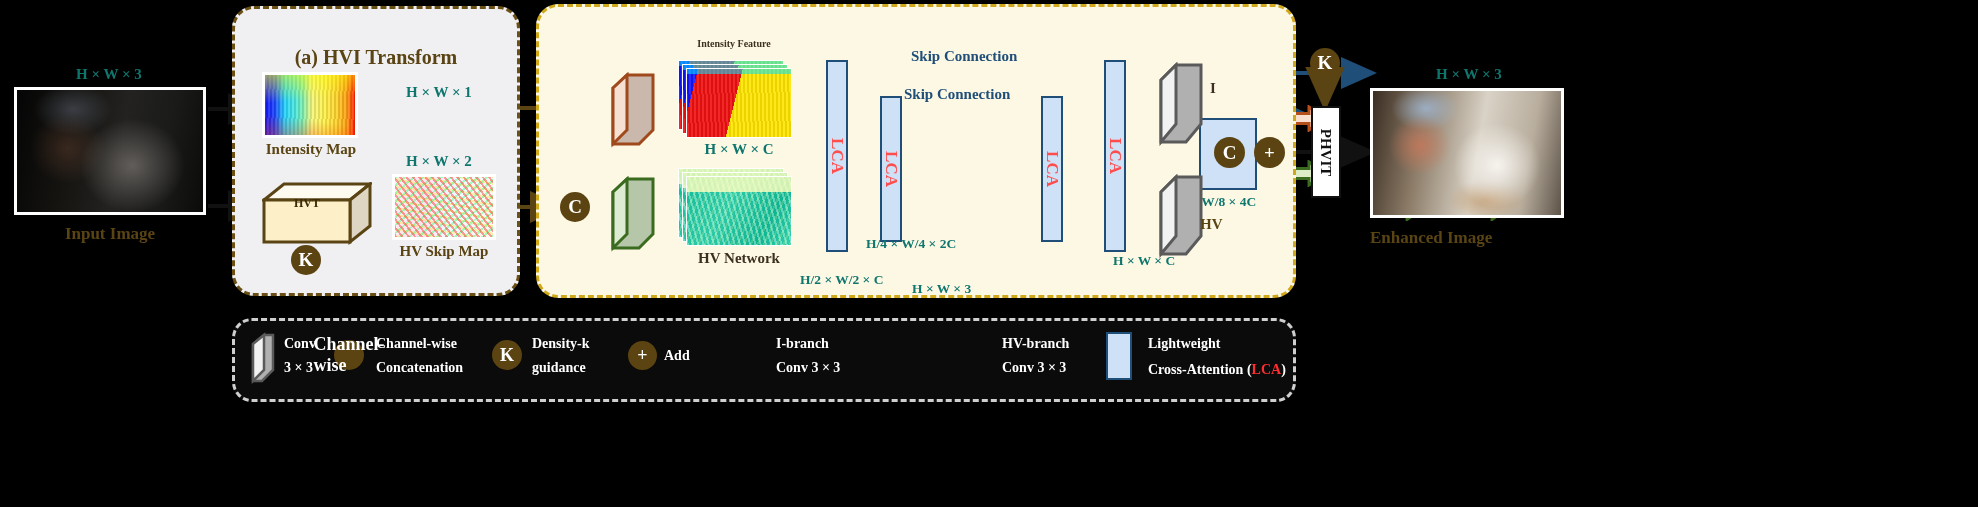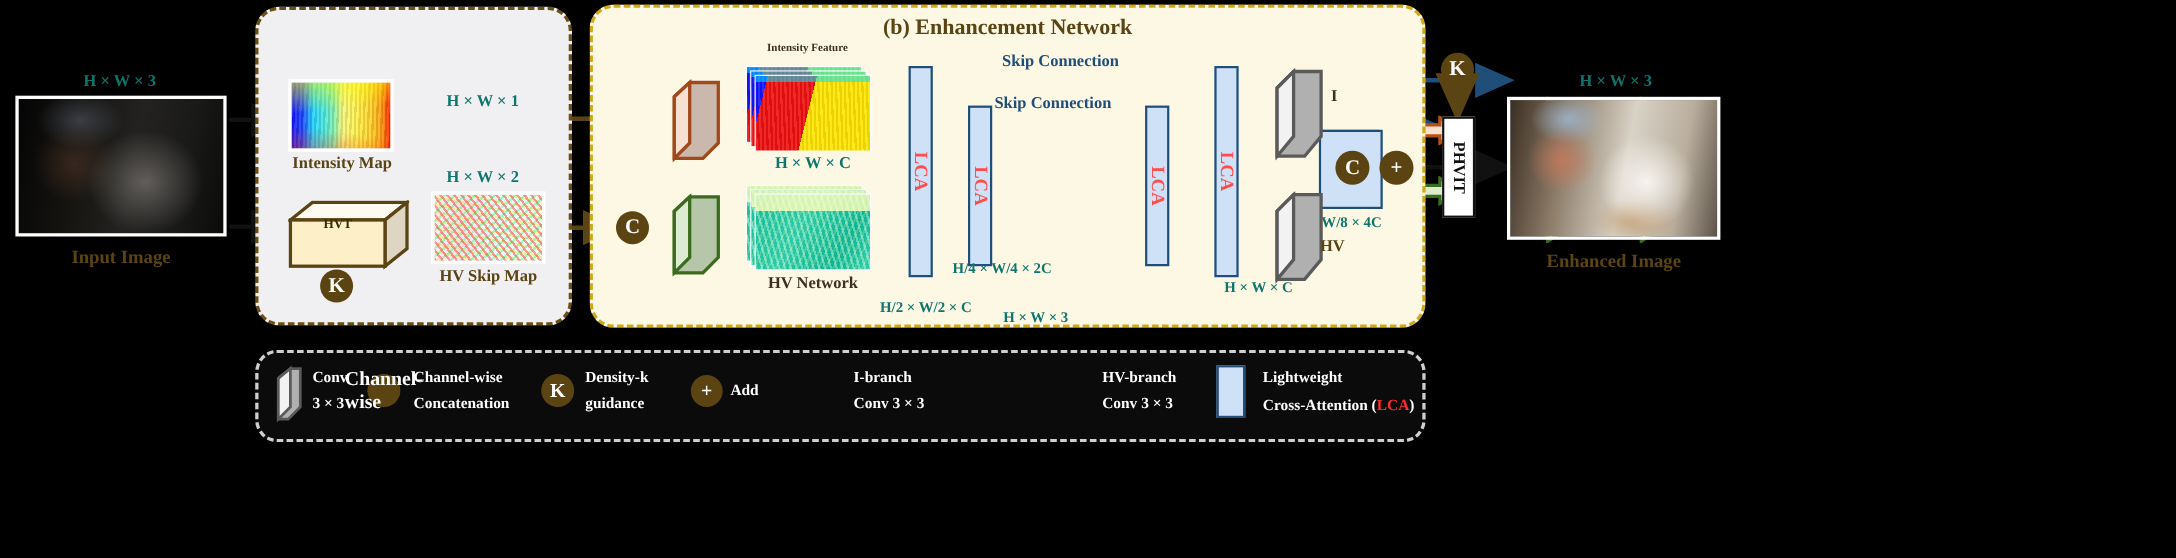--- a/index.html
+++ b/index.html
@@ -226,41 +226,41 @@
     <g stroke="#3a6b1e" stroke-width="3" fill="#dcedc8">
       <use href="#blockarrow" x="948" y="338" width="44" height="29"></use>
     </g>
   </svg>
 
   <div class="abs lbl" style="left:76px; top:66px;">H × W × 3</div>
   <div class="abs photo photo-dark" style="left:14px; top:87px; width:192px; height:128px;"></div>
   <div class="abs" style="left:14px; top:224px; width:192px; text-align:center; color:#5a4414; font-size:17px; font-weight:bold;">Input Image</div>
 
   <div class="abs panel-a"></div>
+  <div class="abs panel-title" style="left:232px; top:46px; width:288px;">(a) HVI Transform</div>
 
   <div class="abs photo photo-jet" style="left:262px; top:72px; width:96px; height:66px;"></div>
   <div class="abs" style="left:252px; top:141px; width:118px; text-align:center; color:#5a4414; font-size:15px; font-weight:bold;">Intensity Map</div>
 
   <svg class="abs" width="110" height="64" style="left:262px; top:182px;">
     <polygon points="2,18 22,2 108,2 88,18" fill="#fdfaf0" stroke="#5a4414" stroke-width="3"></polygon>
     <polygon points="88,18 108,2 108,44 88,60" fill="#ded6c2" stroke="#5a4414" stroke-width="3"></polygon>
     <rect x="2" y="18" width="86" height="42" fill="#fdf0c8" stroke="#5a4414" stroke-width="3"></rect>
   </svg>
   <div class="abs" style="left:264px; top:196px; width:86px; text-align:center; color:#3a2a08; font-size:12px; font-weight:bold;">HVT</div>
 
   <div class="abs circ" style="left:291px; top:245px; width:30px; height:30px;">K</div>
 
   <div class="abs lbl" style="left:406px; top:84px;">H × W × 1</div>
   <div class="abs lbl" style="left:406px; top:153px;">H × W × 2</div>
 
   <div class="abs photo photo-hv" style="left:392px; top:174px; width:104px; height:66px;"></div>
   <div class="abs" style="left:378px; top:243px; width:132px; text-align:center; color:#5a4414; font-size:15px; font-weight:bold;">HV Skip Map</div>
 
   <div class="abs panel-b"></div>
-  <div class="abs panel-title" style="left:536px; top:14px; width:760px;">(b) Enhancement Network</div>
 
   <div class="abs circ" style="left:560px; top:192px; width:30px; height:30px;">C</div>
 
   <svg class="abs" width="46" height="76" style="left:610px; top:72px;">
     <polygon points="3,16 17,3 43,3 43,58 29,72 3,72" fill="#c9b8ab" stroke="#a0491c" stroke-width="3"></polygon>
     <polygon points="3,16 17,3 17,58 3,72" fill="#f6e0d2" stroke="#a0491c" stroke-width="3"></polygon>
   </svg>
   <svg class="abs" width="46" height="76" style="left:610px; top:176px;">
     <polygon points="3,16 17,3 43,3 43,58 29,72 3,72" fill="#b6c6a8" stroke="#3a6b1e" stroke-width="3"></polygon>
     <polygon points="3,16 17,3 17,58 3,72" fill="#dcebd2" stroke="#3a6b1e" stroke-width="3"></polygon>
@@ -321,21 +321,21 @@
 
   <div class="abs lbl lbl-sm" style="left:912px; top:281px;">H × W × 3</div>
 
   <div class="abs circ" style="left:1310px; top:48px; width:30px; height:30px;">K</div>
   <div class="abs phvit-box" style="left:1311px; top:106px; width:30px; height:92px;">
     <span class="phvit-text">PHVIT</span>
   </div>
 
   <div class="abs lbl" style="left:1436px; top:66px;">H × W × 3</div>
   <div class="abs photo photo-bright" style="left:1370px; top:88px; width:194px; height:130px;"></div>
-  <div class="abs" style="left:1370px; top:228px; width:194px; text-align:center; color:#5a4414; font-size:17px; font-weight:bold;">Enhanced Image</div>
+  <div class="abs" style="left:1370px; top:228px; width:194px; text-align:left; color:#5a4414; font-size:17px; font-weight:bold;">Enhanced Image</div>
 
   <div class="abs panel-legend"></div>
 
   <svg class="abs" width="26" height="52" style="left:250px; top:332px;">
     <polygon points="3,12 14,3 23,3 23,38 12,49 3,49" fill="#b0b0b0" stroke="#5a5a5a" stroke-width="2.5"></polygon>
     <polygon points="3,12 14,3 14,38 3,49" fill="#f2f2f2" stroke="#5a5a5a" stroke-width="2.5"></polygon>
   </svg>
   <div class="abs lbl-white" style="left:284px; top:336px;">Conv</div>
   <div class="abs lbl-white" style="left:284px; top:360px;">3 × 3</div>
 

